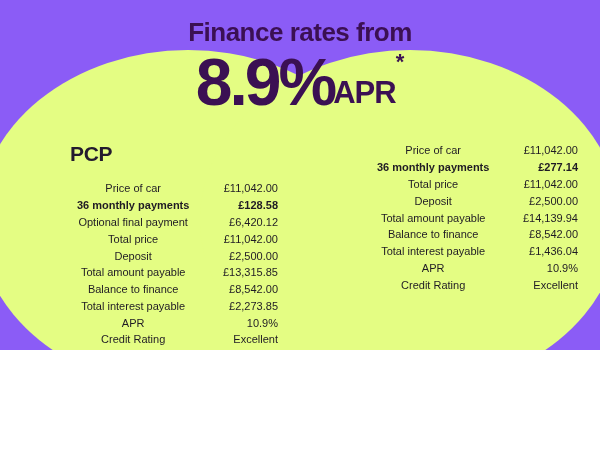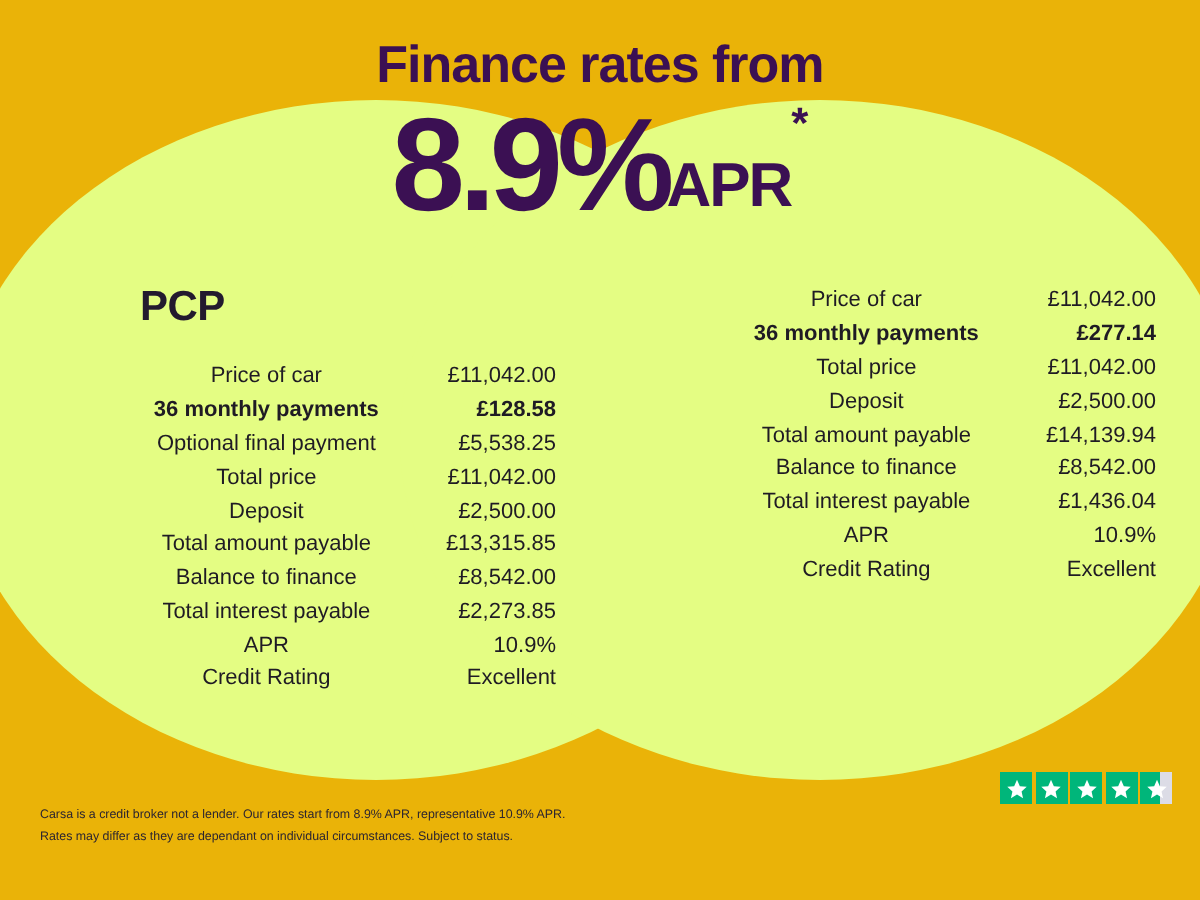--- a/index.html
+++ b/index.html
@@ -8,22 +8,22 @@
   }
   body {
     width: 600px;
     height: 450px;
     overflow: hidden;
     font-family: "Liberation Sans", sans-serif;
   }
   .poster {
     position: relative;
     width: 600px;
-    height: 450px;
-    background: #eab308;
+    height: 350px;
+    background: #8b5cf6;
     overflow: hidden;
   }
   
   .blob {
     position: absolute;
     border-radius: 50%;
     background: #e4fd83;
     pointer-events: none;
   }
   .blob-left {
@@ -196,21 +196,21 @@
             <tr>
               <td class="label">Price of car</td>
               <td class="value">£11,042.00</td>
             </tr>
             <tr class="highlight">
               <td class="label">36 monthly payments</td>
               <td class="value">£128.58</td>
             </tr>
             <tr>
               <td class="label">Optional final payment</td>
-              <td class="value">£5,538.25</td>
+              <td class="value">£6,420.12</td>
             </tr>
             <tr>
               <td class="label">Total price</td>
               <td class="value">£11,042.00</td>
             </tr>
             <tr>
               <td class="label">Deposit</td>
               <td class="value">£2,500.00</td>
             </tr>
             <tr>

